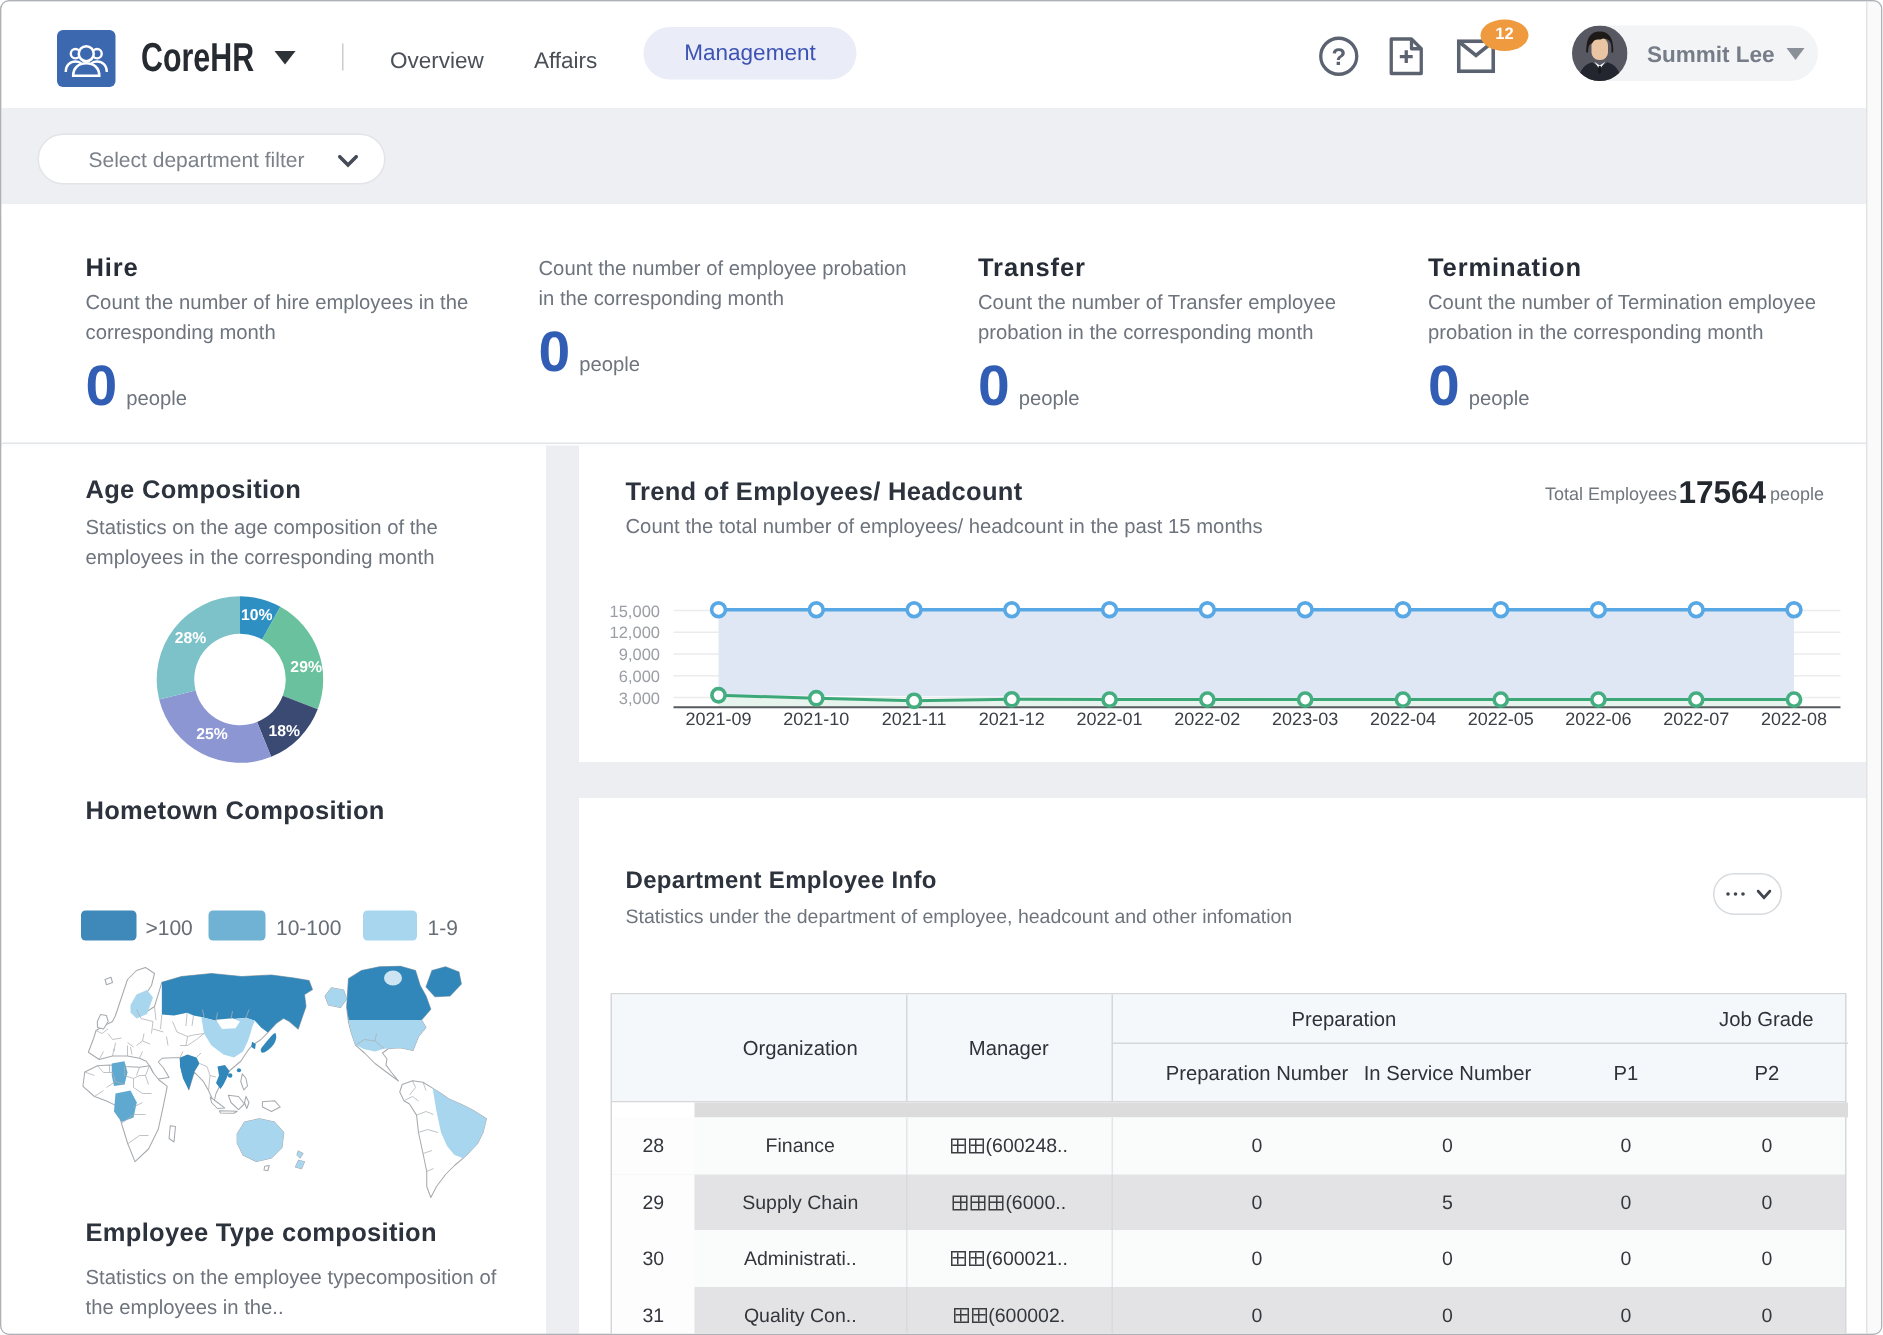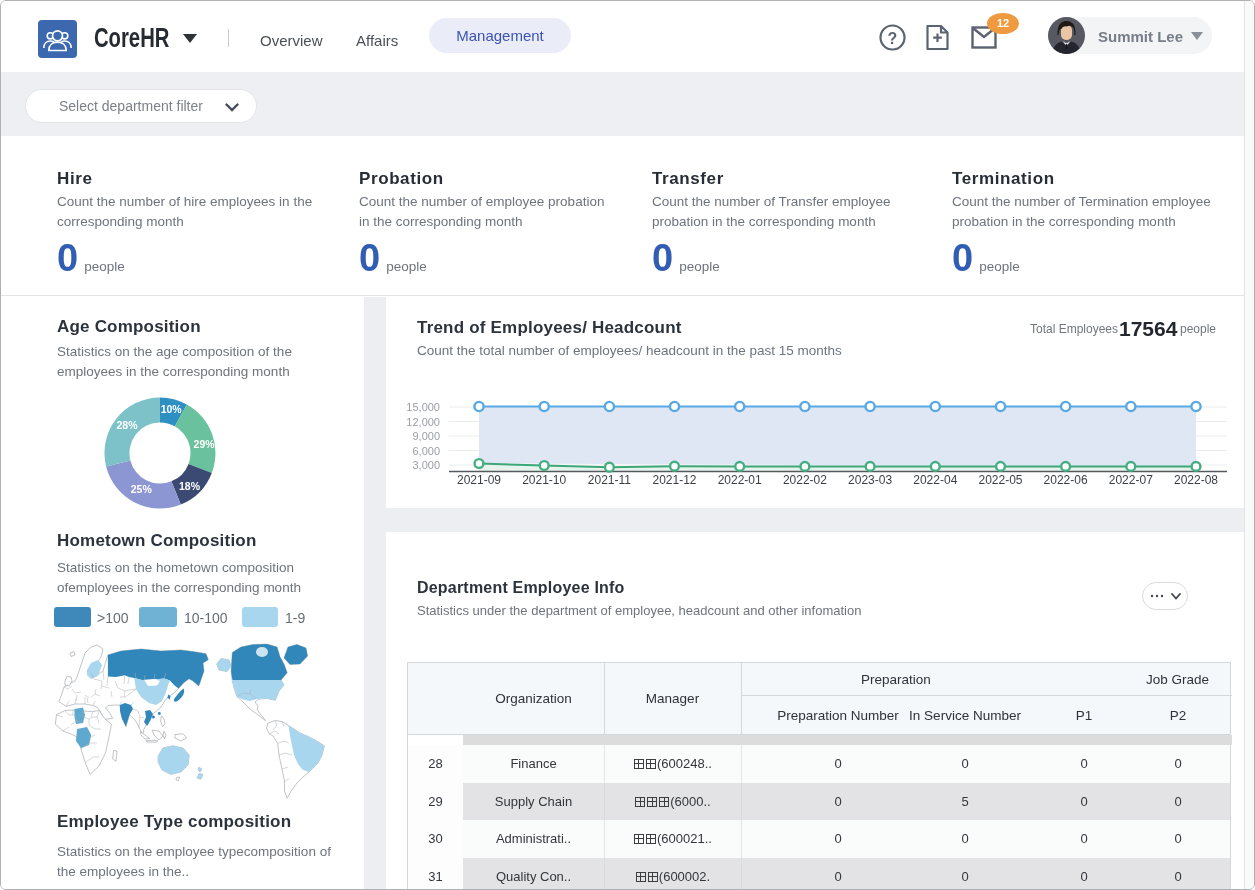--- a/index.html
+++ b/index.html
@@ -122,21 +122,20 @@
     </div>
   </div>
 
   <div class="stats">
     <div class="stat" style="left:56px;">
       <h3>Hire</h3>
       <p>Count the number of hire employees in the<br>corresponding month</p>
       <div class="numrow"><span class="num">0</span><span class="ppl">people</span></div>
     </div>
     <div class="stat" style="left:358px;">
-      <h3>Probation</h3>
       <p>Count the number of employee probation<br>in the corresponding month</p>
       <div class="numrow"><span class="num">0</span><span class="ppl">people</span></div>
     </div>
     <div class="stat" style="left:651px;">
       <h3>Transfer</h3>
       <p>Count the number of Transfer employee<br>probation in the corresponding month</p>
       <div class="numrow"><span class="num">0</span><span class="ppl">people</span></div>
     </div>
     <div class="stat" style="left:951px;">
       <h3>Termination</h3>
@@ -157,21 +156,20 @@
         <path d="M2.1 69.4A55.5 55.5 0 0 1 56.0 0.5L56.0 25.5A30.5 30.5 0 0 0 26.4 63.4Z" fill="#7dc2c9"></path>
         <g fill="#fff" font-size="10.5" font-weight="bold" text-anchor="middle" font-family="Liberation Sans">
           <text x="67.2" y="16.4">10%</text>
           <text x="100.1" y="51">29%</text>
           <text x="85.5" y="93.4">18%</text>
           <text x="37.3" y="95.9">25%</text>
           <text x="23" y="31.6">28%</text>
         </g>
       </svg>
       <div class="h2 abs" style="left:56px;top:234px;">Hometown Composition</div>
-      <div class="sub abs" style="left:56px;top:261px;width:270px;">Statistics on the hometown composition ofemployees in the corresponding month</div>
       <div class="abs" style="left:53px;top:310px;width:37px;height:20px;background:#3e88ba;border-radius:3px;"></div>
       <div class="abs" style="left:96px;top:313px;font-size:14px;color:#676d76;">&gt;100</div>
       <div class="abs" style="left:138px;top:310px;width:38px;height:20px;background:#70b2d4;border-radius:3px;"></div>
       <div class="abs" style="left:183px;top:313px;font-size:14px;color:#676d76;">10-100</div>
       <div class="abs" style="left:241px;top:310px;width:36px;height:20px;background:#a8d6ef;border-radius:3px;"></div>
       <div class="abs" style="left:284px;top:313px;font-size:14px;color:#676d76;">1-9</div>
       <svg class="abs" style="left:40px;top:334px;" width="300" height="180" viewBox="0 0 300 180">
         <g stroke="#a6aaae" stroke-width="0.7" fill="#fff" stroke-linejoin="round">
           <path d="M17.9,70.5 L21.5,61 L23,56 L30,52 L34,50 L36,46 L38,40 L44,22 L50,16 L56,14 L62,18 L60,26 L56,32 L52,36 L50,42 L56,44 L62,40 L66.9,23.9 L80,20 L100,18 L120,20 L140,19 L155,21 L165,22.7 L167.3,28.7 L162,32 L163,40 L157.8,55 L152,50 L148,47.8 L143,51.4 L137.5,57.4 L133,62 L127,66 L124.3,69.3 L119.5,76.5 L112.4,82.5 L107,90 L103,98 L101.6,104 L98,96 L94.4,89.7 L88.5,83.7 L84.9,95.6 L80.5,84 L78.9,74.1 L74.1,74.1 L67,74.5 L64.5,77 L68,81 L71.7,87.3 L63.3,88.5 L59,80 L56.5,76.5 L52,74.5 L44,73 L34,73 L25.1,75.3 Z"></path>
           <path d="M23.9,50 L26,45.4 L30,46 L31.1,50 L28,55 L24,54 Z"></path>

